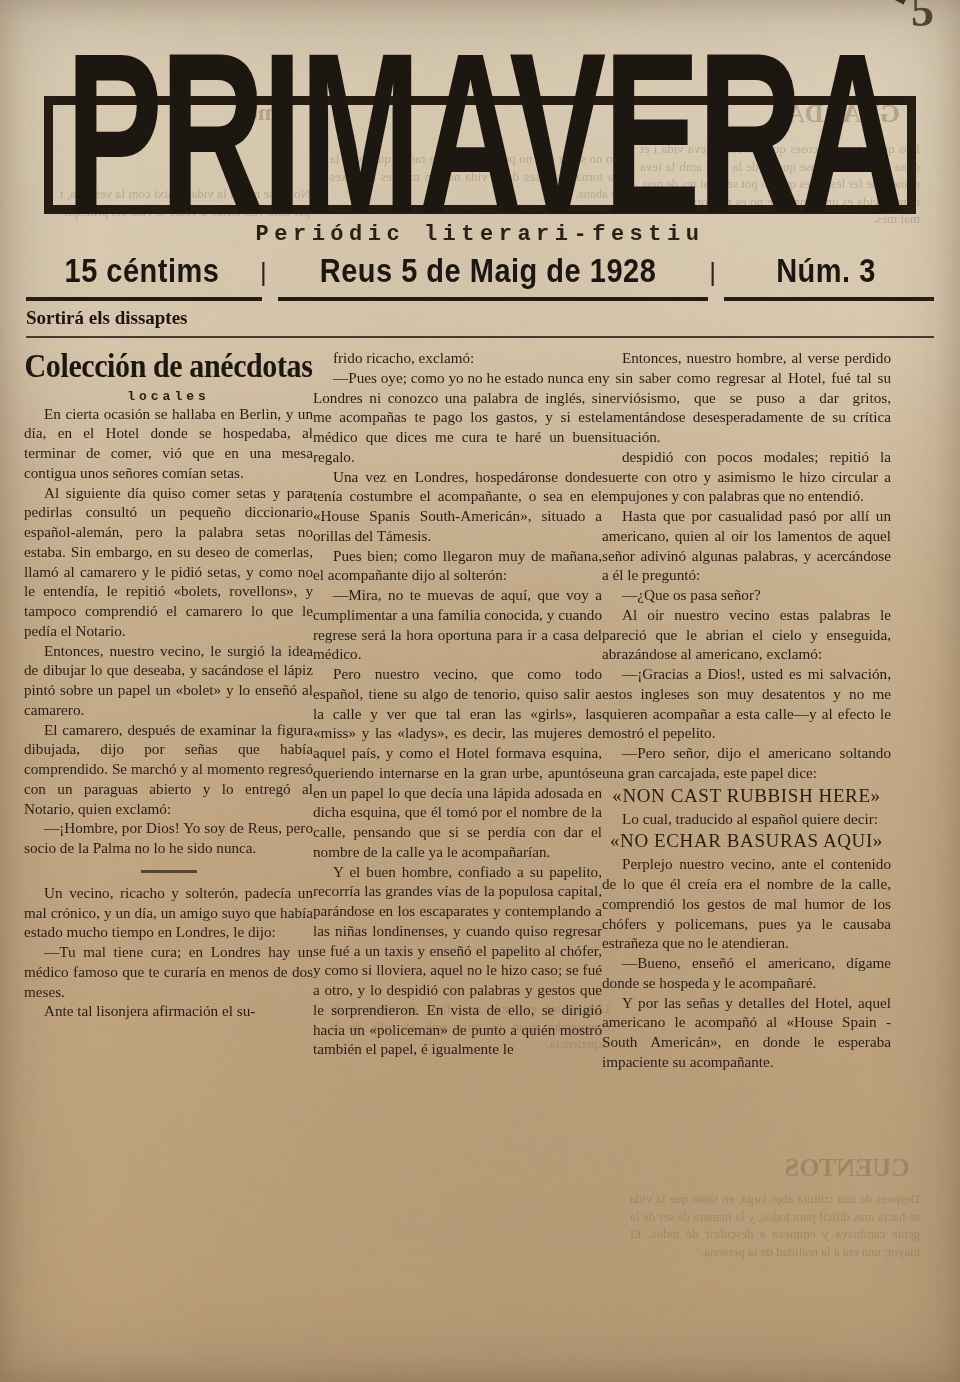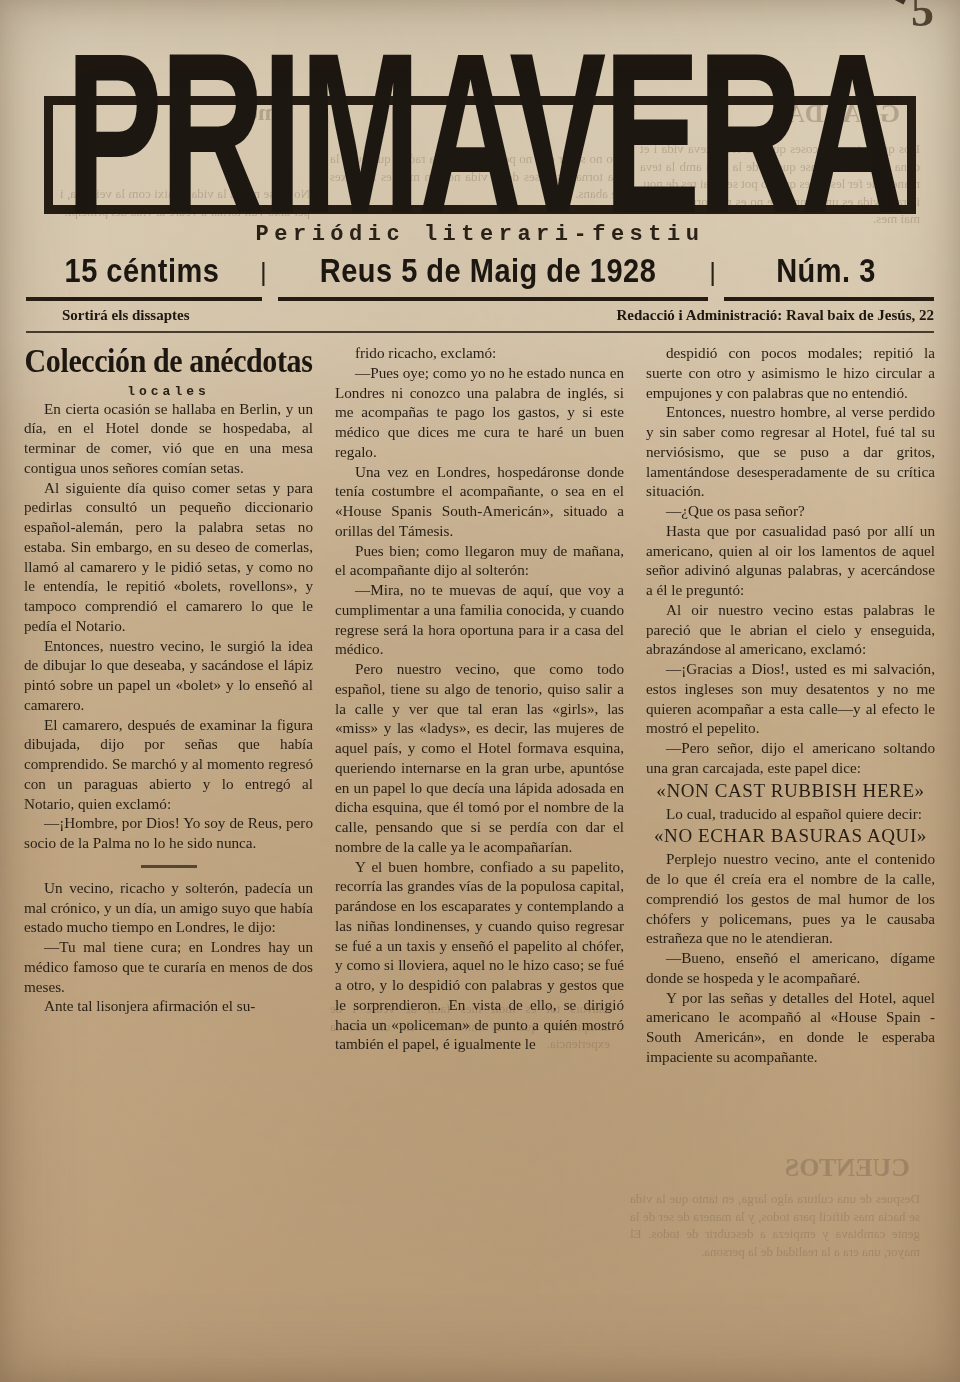--- a/index.html
+++ b/index.html
@@ -179,40 +179,38 @@
   .rule-row .seg-a { width: 236px; }
   .rule-row .seg-b { flex: 1; }
   .rule-row .seg-c { width: 210px; }
 
   .info-row {
     display: flex;
     align-items: center;
     margin-top: 6px;
     font-family: "Liberation Serif", serif;
     font-weight: bold;
-    font-size: 15px;
+    font-size: 19px;
     color: #1d1711;
-    margin-left: 36px;
   }
   .info-row .left { flex: 0 0 330px; }
   .info-row .right { flex: 1; text-align: right; }
 
   .rule-thin {
     margin-top: 7px;
     height: 2px;
     background: #2b2219;
     opacity: .85;
   }
 
   
   .columns {
     position: relative;
     display: flex;
     margin: 10px 24px 0 24px;
-    gap: 22px;
   }
   .col { width: 289px; }
 
   .headline {
     font-family: "Liberation Serif", serif;
     font-weight: bold;
     font-size: 30px;
     line-height: 1.05;
     letter-spacing: -.4px;
     text-align: center;
@@ -305,21 +303,20 @@
     </div>
 
     <div class="rule-row">
       <div class="seg seg-a"></div>
       <div class="seg seg-b"></div>
       <div class="seg seg-c"></div>
     </div>
 
     <div class="info-row">
       <div class="left">Sortirá els dissaptes</div>
-      <div class="right">Redacció i Administració: Raval baix de Jesús, 22</div>
     </div>
 
     <div class="rule-thin"></div>
   </div>
 
   <div class="columns">
 
     <div class="col">
       <div class="headline">Colección de anécdotas</div>
       <div class="subhead">locales</div>
@@ -341,24 +338,24 @@
       <p class="para">frido ricacho, exclamó:</p>
       <p class="para">—Pues oye; como yo no he estado nunca en Londres ni conozco una palabra de inglés, si me acompañas te pago los gastos, y si este médico que dices me cura te haré un buen regalo.</p>
       <p class="para">Una vez en Londres, hospedáronse donde tenía costumbre el acompañante, o sea en el «House Spanis South-Americán», situado a orillas del Támesis.</p>
       <p class="para">Pues bien; como llegaron muy de mañana, el acompañante dijo al solterón:</p>
       <p class="para">—Mira, no te muevas de aquí, que voy a cumplimentar a una familia conocida, y cuando regrese será la hora oportuna para ir a casa del médico.</p>
       <p class="para">Pero nuestro vecino, que como todo español, tiene su algo de tenorio, quiso salir a la calle y ver que tal eran las «girls», las «miss» y las «ladys», es decir, las mujeres de aquel país, y como el Hotel formava esquina, queriendo internarse en la gran urbe, apuntóse en un papel lo que decía una lápida adosada en dicha esquina, que él tomó por el nombre de la calle, pensando que si se perdía con dar el nombre de la calle ya le acompañarían.</p>
       <p class="para">Y el buen hombre, confiado a su papelito, recorría las grandes vías de la populosa capital, parándose en los escaparates y contemplando a las niñas londinenses, y cuando quiso regresar se fué a un taxis y enseñó el papelito al chófer, y como si lloviera, aquel no le hizo caso; se fué a otro, y lo despidió con palabras y gestos que le sorprendieron. En vista de ello, se dirigió hacia un «policeman» de punto a quién mostró también el papel, é igualmente le</p>
     </div>
 
     <div class="col">
+      <p class="para">Entonces, nuestro hombre, al verse perdido y sin saber como regresar al Hotel, fué tal su nerviósismo, que se puso a dar gritos, lamentándose desesperadamente de su crítica situación.</p>
       <p class="para">despidió con pocos modales; repitió la suerte con otro y asimismo le hizo circular a empujones y con palabras que no entendió.</p>
-      <p class="para">Entonces, nuestro hombre, al verse perdido y sin saber como regresar al Hotel, fué tal su nerviósismo, que se puso a dar gritos, lamentándose desesperadamente de su crítica situación.</p>
+      <p class="para">Hasta que por casualidad pasó por allí un americano, quien al oir los lamentos de aquel señor adivinó algunas palabras, y acercándose a él le preguntó:</p>
       <p class="para">—¿Que os pasa señor?</p>
-      <p class="para">Hasta que por casualidad pasó por allí un americano, quien al oir los lamentos de aquel señor adivinó algunas palabras, y acercándose a él le preguntó:</p>
       <p class="para">Al oir nuestro vecino estas palabras le pareció que le abrian el cielo y enseguida, abrazándose al americano, exclamó:</p>
       <p class="para">—¡Gracias a Dios!, usted es mi salvación, estos ingleses son muy desatentos y no me quieren acompañar a esta calle—y al efecto le mostró el pepelito.</p>
       <p class="para">—Pero señor, dijo el americano soltando una gran carcajada, este papel dice:</p>
 
       <p class="quote">«NON CAST RUBBISH HERE»</p>
       <p class="para">Lo cual, traducido al español quiere decir:</p>
       <p class="quote">«NO ECHAR BASURAS AQUI»</p>
 
       <p class="para">Perplejo nuestro vecino, ante el contenido de lo que él creía era el nombre de la calle, comprendió los gestos de mal humor de los chófers y policemans, pues ya le causaba estrañeza que no le atendieran.</p>
       <p class="para">—Bueno, enseñó el americano, dígame donde se hospeda y le acompañaré.</p>

